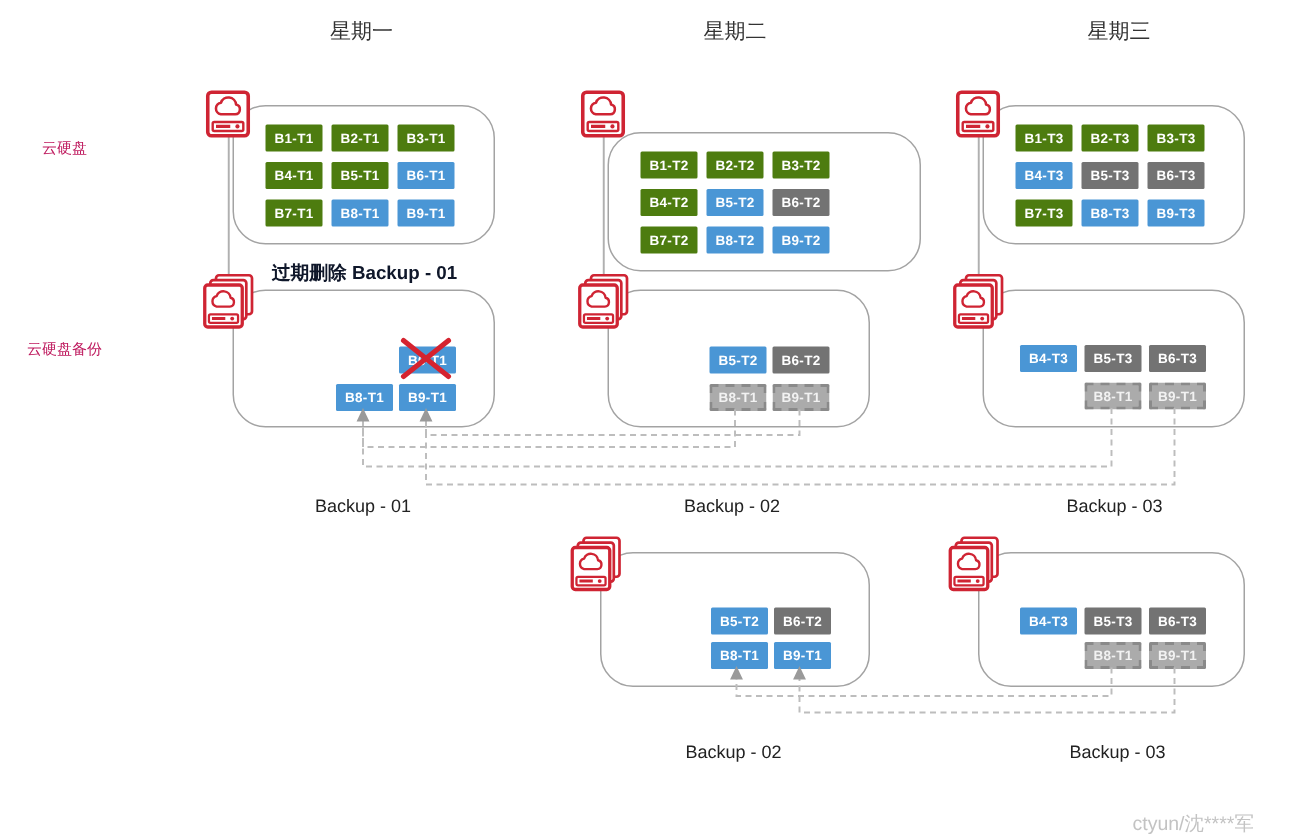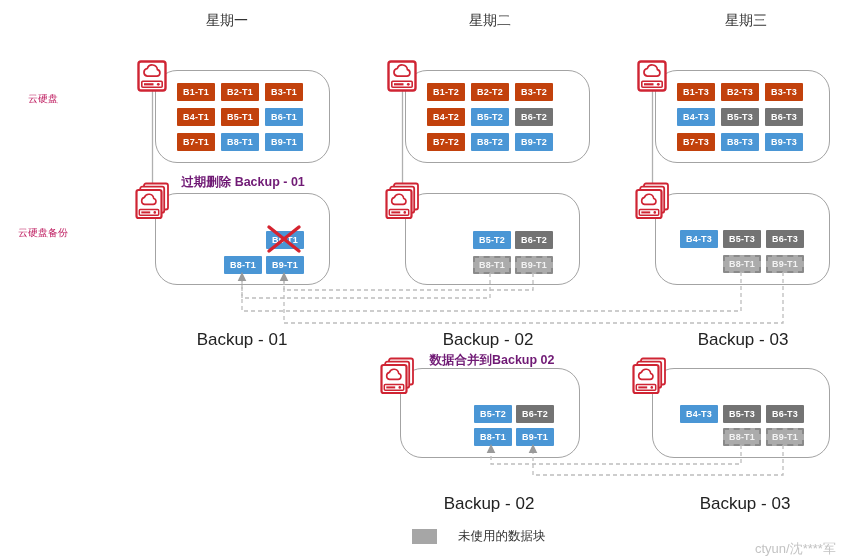--- a/index.html
+++ b/index.html
@@ -8,68 +8,68 @@
   svg.lay{position:absolute;left:0;top:0;pointer-events:none;}
   #bglay{z-index:0;}
   #fglay{z-index:6;}
   .panel{position:absolute;background:#fff;border:1.4px solid #a3a3a3;border-radius:22px;z-index:1;box-sizing:border-box;}
   .dayhdr{position:absolute;top:12px;width:100px;text-align:center;font-size:14px;color:#333;z-index:2;}
   .rowlbl{position:absolute;font-size:10px;color:#be185d;z-index:2;}
   .grid{position:absolute;left:21px;top:12px;display:grid;grid-template-columns:repeat(3,38px);gap:7px 6px;}
   .blk{width:38px;height:18px;box-sizing:border-box;color:#fff;font-weight:700;font-size:9px;
        display:flex;align-items:center;justify-content:center;border-radius:1px;letter-spacing:.2px;}
   .abs{position:absolute;z-index:2;}
-  .blk[data-type="unused"]{background:#c2410c;}
+  .blk[data-type="unused"]{background:#4d7c0f;}
   .blk[data-type="used"]{background:#4a96d5;}
   .blk[data-type="changed"]{background:#737373;}
   .blk[data-type="ref"]{background:#ababab;border:2px dashed #8a8a8a;color:#f2f2f2;}
   .icon{position:absolute;z-index:3;line-height:0;}
-  .rednote{position:absolute;font-size:12.5px;font-weight:700;color:#701a75;text-align:center;z-index:2;white-space:nowrap;}
-  .blabel{position:absolute;width:130px;text-align:center;font-size:17px;color:#222;z-index:2;}
+  .rednote{position:absolute;font-size:12.5px;font-weight:700;color:#0f172a;text-align:center;z-index:2;white-space:nowrap;}
+  .blabel{position:absolute;width:130px;text-align:center;font-size:12px;color:#222;z-index:2;}
   .legend-item{position:absolute;display:flex;align-items:center;z-index:2;}
   .swatch{width:25px;height:15px;display:inline-block;}
   .swatch[data-type="unused"]{background:#a6a6a6;}
   .swatch[data-type="used"]{background:#4a96d5;}
   .swatch[data-type="changed"]{background:#ed7d31;}
   .legend-label{font-size:12.5px;color:#333;margin-left:21px;}
   .watermark{position:absolute;left:755px;top:540px;width:102px;text-align:left;font-size:13px;color:#c3c3c3;z-index:2;}
   .ic-stroke{fill:#fff;stroke:#cf2433;}
 </style>
 </head>
 <body>
 
 <div id="canvas">
 
   <svg id="bglay" class="lay" width="865" height="560">
     <line x1="152.5" y1="90" x2="152.5" y2="186" stroke="#b0b0b0" stroke-width="1.3"></line>
     <line x1="402.5" y1="90" x2="402.5" y2="186" stroke="#b0b0b0" stroke-width="1.3"></line>
     <line x1="652.5" y1="90" x2="652.5" y2="186" stroke="#b0b0b0" stroke-width="1.3"></line>
   </svg>
 
-  <div class="dayhdr" style="left:177px">星期一</div>
+  <div class="dayhdr" style="left:191px">星期一</div>
   <div class="dayhdr" style="left:440px">星期二</div>
   <div class="dayhdr" style="left:696px">星期三</div>
 
   <div class="rowlbl" style="left:28px;top:92px">云硬盘</div>
   <div class="rowlbl" style="left:18px;top:226px">云硬盘备份</div>
 
   <div class="panel" style="left:155px;top:70px;width:175px;height:93px">
     <div class="grid">
       <div class="blk" data-type="unused">B1-T1</div>
       <div class="blk" data-type="unused">B2-T1</div>
       <div class="blk" data-type="unused">B3-T1</div>
       <div class="blk" data-type="unused">B4-T1</div>
       <div class="blk" data-type="unused">B5-T1</div>
       <div class="blk" data-type="used">B6-T1</div>
       <div class="blk" data-type="unused">B7-T1</div>
       <div class="blk" data-type="used">B8-T1</div>
       <div class="blk" data-type="used">B9-T1</div>
     </div>
   </div>
-  <div class="panel" style="left:405px;top:70px;width:185px;height:93px">
+  <div class="panel" style="left:405px;top:88px;width:209px;height:93px">
     <div class="grid">
       <div class="blk" data-type="unused">B1-T2</div>
       <div class="blk" data-type="unused">B2-T2</div>
       <div class="blk" data-type="unused">B3-T2</div>
       <div class="blk" data-type="unused">B4-T2</div>
       <div class="blk" data-type="used">B5-T2</div>
       <div class="blk" data-type="changed">B6-T2</div>
       <div class="blk" data-type="unused">B7-T2</div>
       <div class="blk" data-type="used">B8-T2</div>
       <div class="blk" data-type="used">B9-T2</div>
@@ -171,21 +171,20 @@
       <rect class="ic-stroke" x="4.3" y="27.6" width="19.4" height="5.6" rx="1" stroke-width="1.5"></rect>
       <line x1="6.3" y1="30.4" x2="15.2" y2="30.4" stroke="#cf2433" stroke-width="2"></line>
       <circle cx="19.8" cy="30.4" r="1.3" fill="#cf2433"></circle>
     </svg>
   </div>
 
   <div class="blabel" style="left:177px;top:330px">Backup - 01</div>
   <div class="blabel" style="left:423px;top:330px">Backup - 02</div>
   <div class="blabel" style="left:678px;top:330px">Backup - 03</div>
 
-  <div class="rednote" style="left:412px;top:352px;width:160px">数据合并到Backup 02</div>
 
   <div class="panel" style="left:400px;top:368px;width:180px;height:90px">
     <div class="blk abs" style="left:73px;top:36px" data-type="used">B5-T2</div>
     <div class="blk abs" style="left:115px;top:36px" data-type="changed">B6-T2</div>
     <div class="blk abs" style="left:73px;top:59px" data-type="used">B8-T1</div>
     <div class="blk abs" style="left:115px;top:59px" data-type="used">B9-T1</div>
   </div>
 
   <div class="panel" style="left:652px;top:368px;width:178px;height:90px">
     <div class="blk abs" style="left:27px;top:36px" data-type="used">B4-T3</div>
@@ -214,24 +213,20 @@
       <path class="ic-stroke" d="M9.4 22.4 h8.8 a3 3 0 0 0 .5 -5.9 a4.8 4.8 0 0 0 -9.3 -1.1 a3.6 3.6 0 0 0 0 7 Z" stroke-width="1.6" stroke-linejoin="round"></path>
       <rect class="ic-stroke" x="4.3" y="27.6" width="19.4" height="5.6" rx="1" stroke-width="1.5"></rect>
       <line x1="6.3" y1="30.4" x2="15.2" y2="30.4" stroke="#cf2433" stroke-width="2"></line>
       <circle cx="19.8" cy="30.4" r="1.3" fill="#cf2433"></circle>
     </svg>
   </div>
 
   <div class="blabel" style="left:424px;top:494px">Backup - 02</div>
   <div class="blabel" style="left:680px;top:494px">Backup - 03</div>
 
-  <div class="legend-item" style="left:412px;top:528px">
-    <span class="swatch" data-type="unused"></span>
-    <span class="legend-label">未使用的数据块</span>
-  </div>
 
   <div class="watermark">ctyun/沈****军</div>
 
   <svg id="fglay" class="lay" width="865" height="560">
     <g stroke="#bdbdbd" stroke-width="1.3" fill="none" stroke-dasharray="4 3">
       <path d="M533 273 V290 H284 V277"></path>
       <path d="M490 273 V298 H242 V277"></path>
       <path d="M741 272 V311 H242 V277"></path>
       <path d="M783 272 V323 H284 V277"></path>
       <path d="M741 445 V464 H491 V450"></path>

